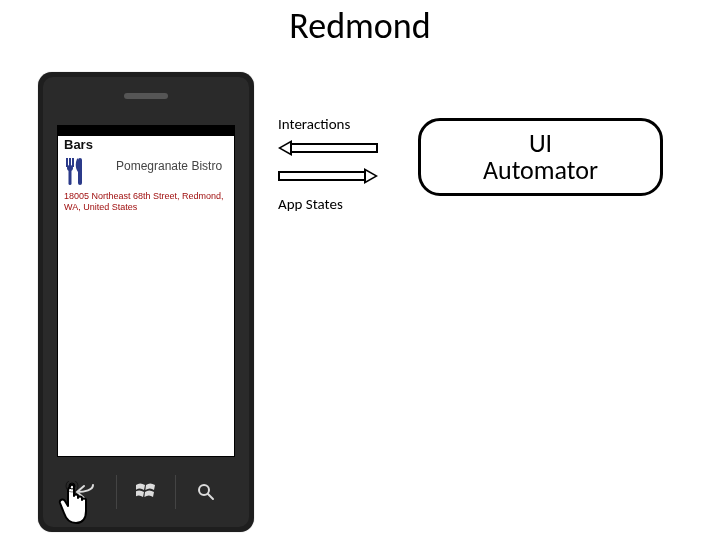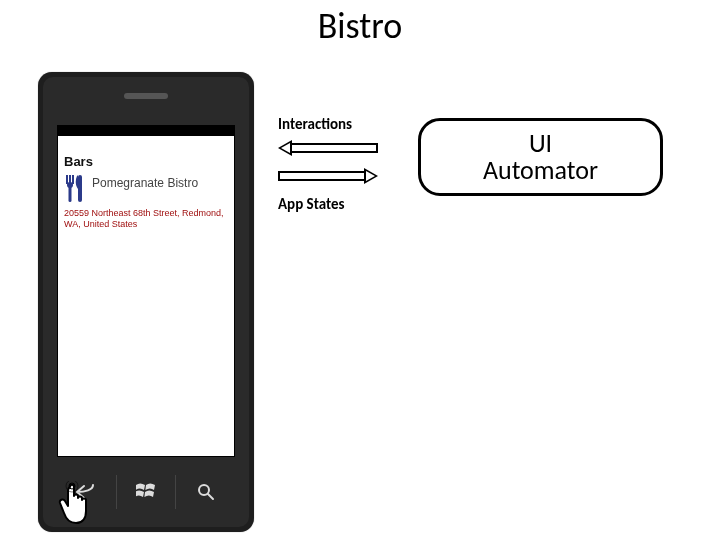--- a/index.html
+++ b/index.html
@@ -6,33 +6,33 @@
   body { width: 720px; height: 540px; background: #fff; font-family: "Segoe UI", Arial, sans-serif; position: relative; }
 
   .title { position: absolute; top: 4px; left: 0; width: 100%; text-align: center; font-size: 36px; font-family: Calibri, Arial, sans-serif; color: #000; }
 
   
   .phone { position: absolute; left: 38px; top: 72px; width: 216px; height: 460px; background: #1e1e1e; border-radius: 14px; box-shadow: 0 0 1px rgba(0,0,0,.5); }
   .phone-inner { position: absolute; left: 5px; top: 5px; right: 5px; bottom: 5px; background: #2a2a2a; border-radius: 10px; }
   .earpiece { position: absolute; top: 16px; left: 50%; transform: translateX(-50%); width: 44px; height: 6px; background: #555; border-radius: 3px; }
   .screen { position: absolute; left: 14px; right: 14px; top: 48px; bottom: 70px; background: #fff; border: 1px solid #000; overflow: hidden; }
   .statusbar { height: 10px; background: #000; }
-  .screen-header { padding: 18px 6px 2px 6px; font-weight: 600; font-size: 13px; color: #111; }
+  .screen-header { padding: 1px 6px 2px 6px; font-weight: 600; font-size: 13px; color: #111; }
   .listing { display: flex; padding: 4px 6px 2px 6px; }
   .icon-fork { margin-right: 6px; }
   .bistro { flex: 1; }
-  .bistro-name { font-size: 12px; color: #444; line-height: 1; padding-top: 2px; }
+  .bistro-name { font-size: 12px; color: #444; line-height: 1; padding-top: 2px; margin-left: 24px; }
   .address { padding: 1px 6px 0 6px; font-size: 9px; color: #a01010; line-height: 1.2; }
 
   .hwbuttons { position: absolute; left: 14px; right: 14px; bottom: 18px; height: 34px; display: flex; }
   .hwbtn { flex: 1; display: flex; align-items: center; justify-content: center; color: #dcdcdc; }
   .hwbtn + .hwbtn { border-left: 1px solid #444; }
 
   
-  .lbl { position: absolute; font-family: Calibri, Arial, sans-serif; font-size: 15px; font-weight: 700; color: #000; }
+  .lbl { position: absolute; font-family: Calibri, Arial, sans-serif; font-size: 15px; font-weight: 400; color: #000; }
   .lbl-interactions { left: 278px; top: 115px; }
   .lbl-runtime { left: 278px; top: 195px; }
 
   
   .arrow { position: absolute; height: 16px; }
   .arrow .shaft { position: absolute; top: 3px; bottom: 3px; left: 14px; right: 14px; border: 2px solid #000; border-left: none; border-right: none; background: #fff; }
   .arrow .shaft.full { right: 0; border-right: 2px solid #000; }
   .arrow .shaft.full-left { left: 0; border-left: 2px solid #000; }
   .arrow .head-l { position: absolute; left: 0; top: 0; width: 0; height: 0; border-top: 8px solid transparent; border-bottom: 8px solid transparent; border-right: 14px solid #000; }
   .arrow .head-l::after { content: ""; position: absolute; left: 3px; top: -5px; width: 0; height: 0; border-top: 5px solid transparent; border-bottom: 5px solid transparent; border-right: 9px solid #fff; }
@@ -43,21 +43,21 @@
 
   
   .uia { position: absolute; left: 418px; top: 118px; width: 245px; height: 78px; border: 3px solid #000; border-radius: 22px; display: flex; align-items: center; justify-content: center; text-align: center; font-family: Calibri, Arial, sans-serif; font-size: 26px; line-height: 1.05; color: #000; }
 
   
   .hand { position: absolute; left: 55px; top: 481px; }
 </style>
 </head>
 <body>
 
-<div class="title">Bistro</div>
+<div class="title">Redmond</div>
 
 <div class="phone">
   <div class="phone-inner">
     <div class="earpiece"></div>
     <div class="screen">
       <div class="statusbar"></div>
       <div class="screen-header">Bars</div>
       <div class="listing">
         <svg class="icon-fork" width="22" height="30" viewBox="0 0 22 30">
           <g fill="#2b3a8a">
@@ -65,21 +65,21 @@
             <rect x="4.5" y="9" width="3" height="18" rx="1.5"></rect>
             <circle cx="6" cy="10" r="3"></circle>
             <rect x="14" y="0" width="4" height="27" rx="2"></rect>
             <path d="M14 0 L14 14 Q11 10 12 4 Q12.5 1 14 0 Z"></path>
           </g>
         </svg>
         <div class="bistro">
           <div class="bistro-name">Pomegranate Bistro</div>
         </div>
       </div>
-      <div class="address">20559 Northeast 68th Street, Redmond, WA, United States</div>
+      <div class="address">18005 Northeast 68th Street, Redmond, WA, United States</div>
     </div>
     <div class="hwbuttons">
       <div class="hwbtn">
         <svg width="22" height="16" viewBox="0 0 22 16">
             <path d="M9 2 L2 8 L9 14 M2 8 C 10 8 18 6 18 1" fill="none" stroke="#dcdcdc" stroke-width="2" stroke-linecap="round" stroke-linejoin="round"></path>
           </svg>
       </div>
       <div class="hwbtn">
         <svg width="20" height="18" viewBox="0 0 20 18">
           <g fill="#dcdcdc">

